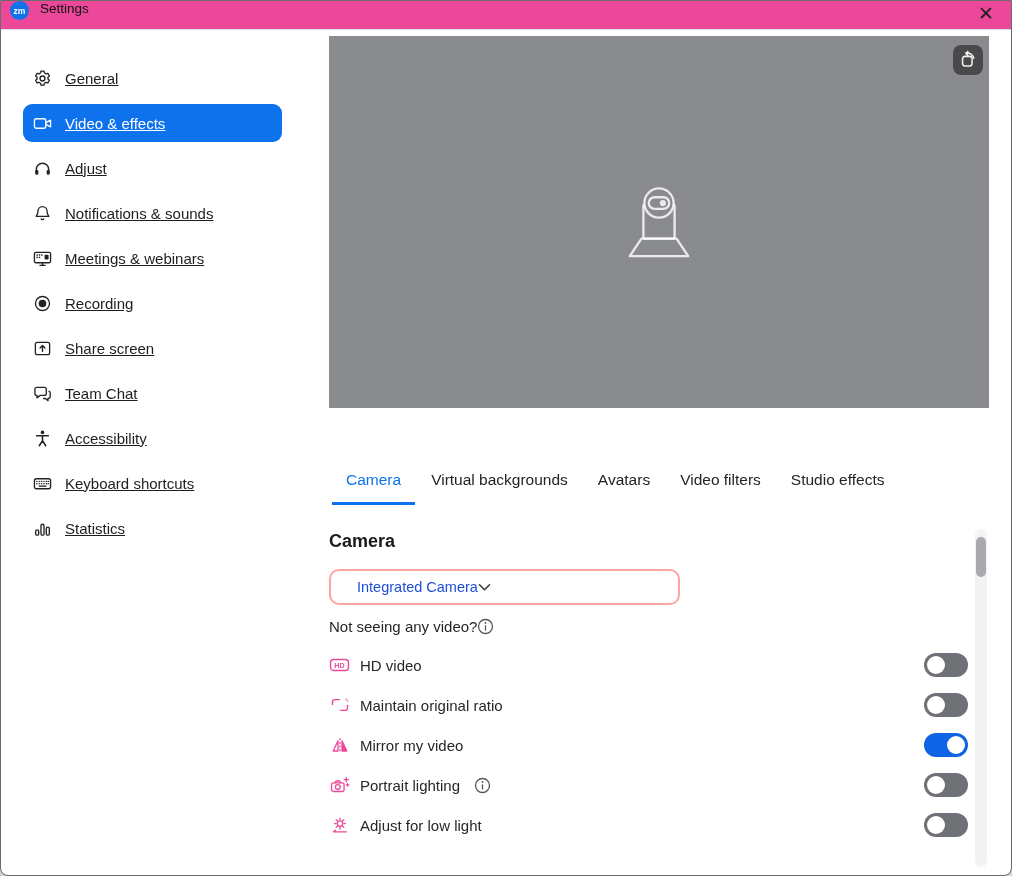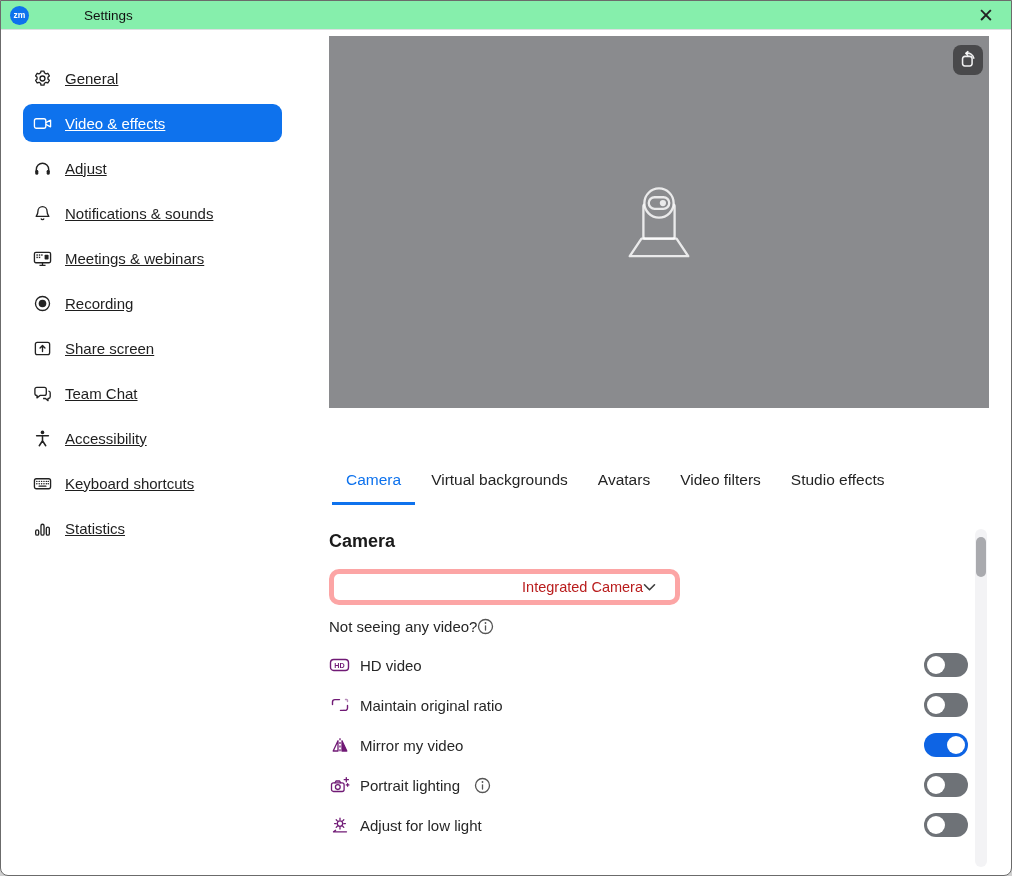--- a/index.html
+++ b/index.html
@@ -5,22 +5,22 @@
   * { margin:0; padding:0; box-sizing:border-box; }
   html,body { background:#cfcfcf; }
   .window{
     position:relative; width:1012px; height:876px; background:#ffffff;
     font-family:"Liberation Sans","DejaVu Sans",sans-serif;
     border:1px solid #6b6b6b; border-radius:0 0 8px 8px; overflow:hidden;
     color:#1f1f1f;
   }
   
   .titlebar{
-    height:29px; background:#86efac; border-bottom:1px solid #dddfe2;
-    display:flex; align-items:center; padding:0 12px 0 9px;gap:44px;
+    height:29px; background:#ec4899; border-bottom:1px solid #dddfe2;
+    display:flex; align-items:flex-start; padding:0 12px 0 9px;
   }
   .logo{
     width:19px; height:19px; border-radius:50%; background:#0E72ED; color:#fff;
     font-size:8.5px; font-weight:bold; display:flex; align-items:center; justify-content:center;
     letter-spacing:.2px;
   }
   .win-title{ margin-left:11px; font-size:13.5px; color:#111; }
   .close-btn{
     margin-left:auto; width:26px; height:24px; display:flex; align-items:center; justify-content:center;
     font-size:19px; color:#222; cursor:pointer; font-weight:300; line-height:1;
@@ -47,30 +47,30 @@
   
   .tabs{ display:flex; margin-top:63px; margin-left:3px; column-gap:2px; }
   .tab{
     font-size:15.5px; color:#242424; padding:0 14px 13px 14px; cursor:pointer;
     border-bottom:3px solid transparent;
   }
   .tab.on{ color:#0E72ED; border-bottom-color:#0E72ED; }
   
   .section-heading{ margin-top:26px; font-size:18px; font-weight:bold; color:#1a1a1a; }
   .dropdown{
-    margin-top:17px; width:351px; height:36px; border:5px solid #fca5a5; border-radius:10px;
-    display:flex; align-items:center; justify-content:flex-end; padding:0 19px 0 26px;
-    font-size:14.5px; color:#b91c1c; cursor:pointer; background:#fff;
+    margin-top:17px; width:351px; height:36px; border:2px solid #fca5a5; border-radius:10px;
+    display:flex; align-items:center; justify-content:flex-start; padding:0 19px 0 26px;
+    font-size:14.5px; color:#1d4ed8; cursor:pointer; background:#fff;
   }
   .help-row{ margin-top:13px; display:flex; align-items:center; font-size:15px; color:#262626; }
   .info-icn{ color:#555; display:flex; cursor:pointer; }
   
   .settings-list{ margin-top:10px; }
   .setting-row{ height:40px; display:flex; align-items:center; gap:10px; padding-right:21px; }
-  .setting-row .icn{ width:21px; height:20px; display:flex; align-items:center; justify-content:center; color:#701a75; }
+  .setting-row .icn{ width:21px; height:20px; display:flex; align-items:center; justify-content:center; color:#ec4899; }
   .setting-label{ font-size:15px; color:#272727; }
   .setting-row .info-icn{ margin-left:4px; }
   .toggle{
     margin-left:auto; width:44px; height:24px; border-radius:12px; background:#6e7277;
     position:relative; cursor:pointer; flex:0 0 auto;
   }
   .toggle .knob{
     position:absolute; top:3px; left:3px; width:18px; height:18px; border-radius:50%; background:#fff;
   }
   .toggle.on{ background:#0e64e4; }

